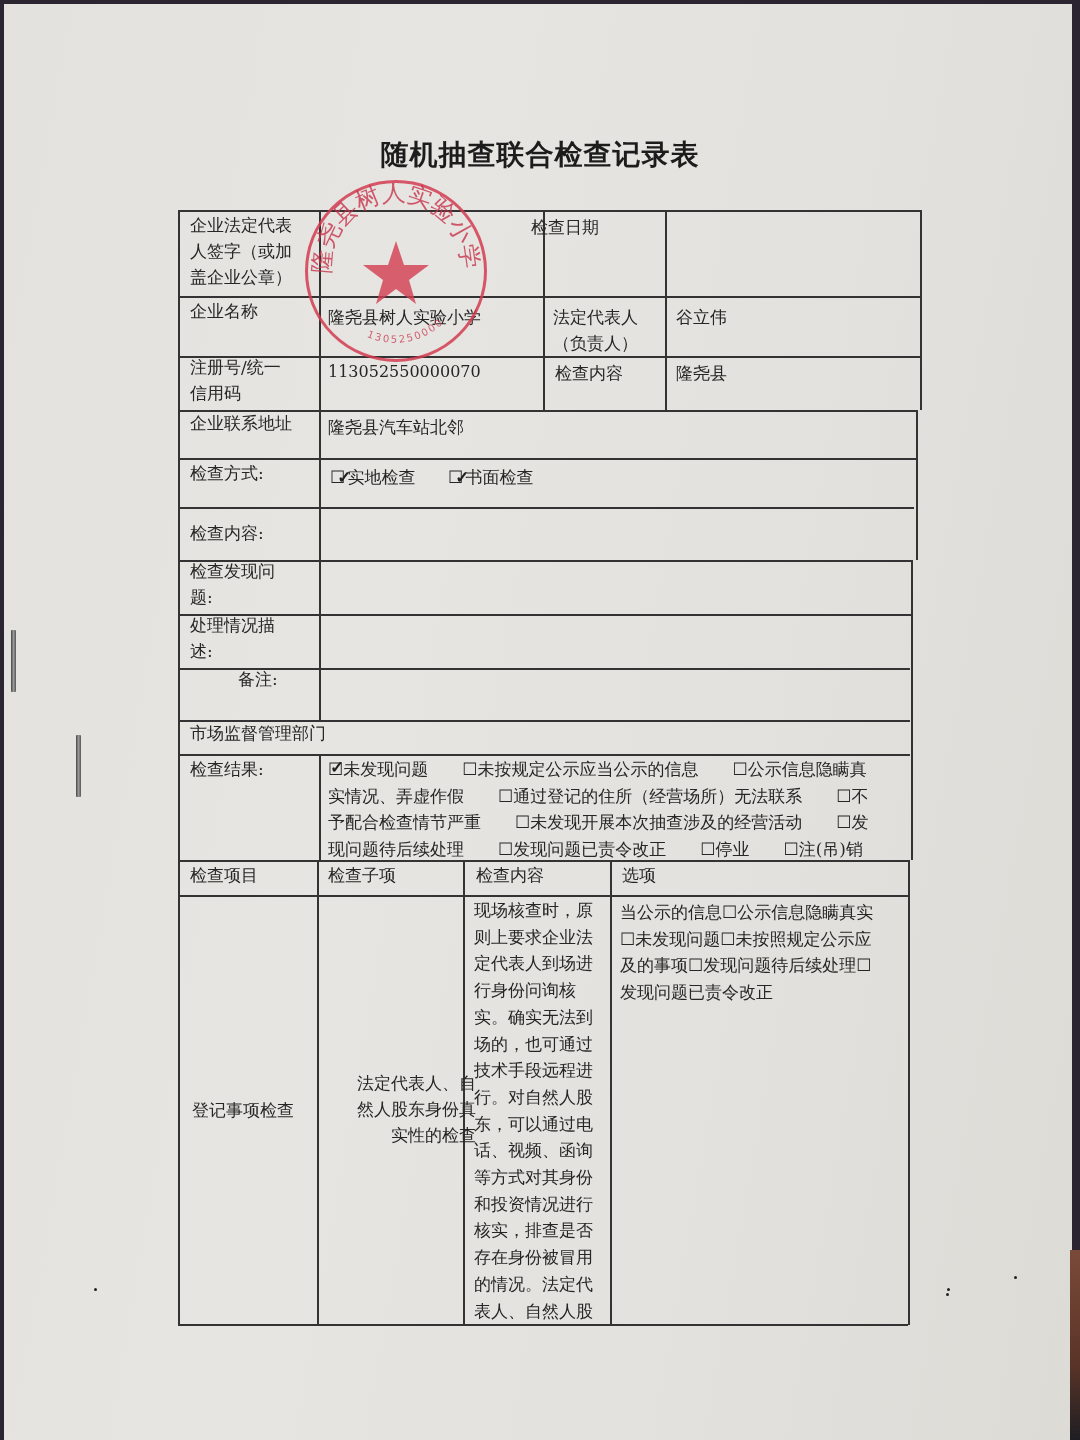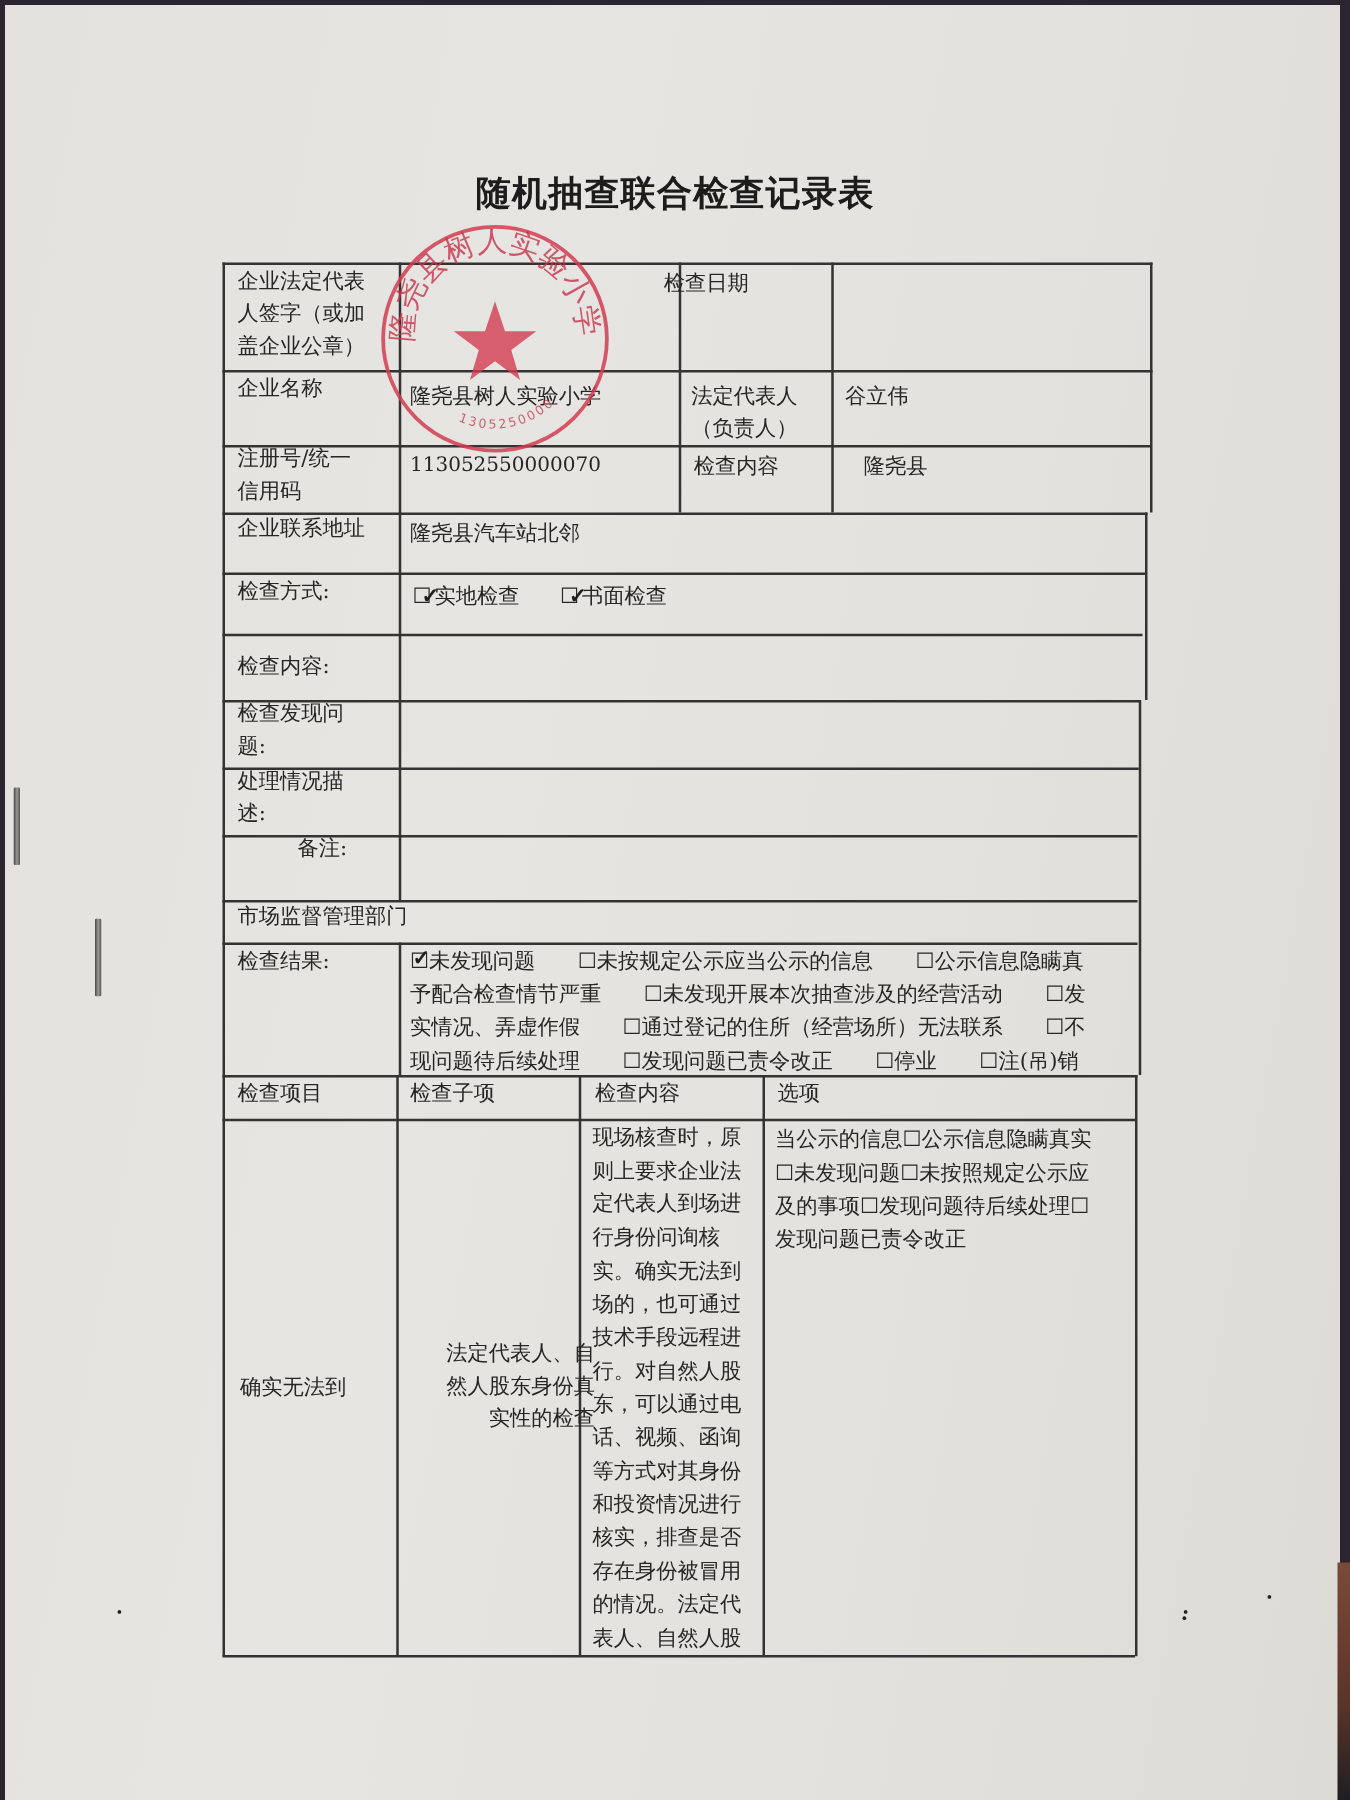--- a/index.html
+++ b/index.html
@@ -92,21 +92,21 @@
   <div>（负责人）</div>
 </div>
 <div class="cell" style="left:676px;top:304px;">谷立伟</div>
 
 <div class="cell" style="left:190px;top:354px;">
   <div>注册号/统一</div>
   <div>信用码</div>
 </div>
 <div class="cell" style="left:328px;top:359px;font-size:16px;">113052550000070</div>
 <div class="cell" style="left:555px;top:360px;">检查内容</div>
-<div class="cell" style="left:676px;top:360px;margin-left:15px;">隆尧县</div>
+<div class="cell" style="left:676px;top:360px;">隆尧县</div>
 
 <div class="cell" style="left:190px;top:410px;">企业联系地址</div>
 <div class="cell" style="left:328px;top:414px;">隆尧县汽车站北邻</div>
 
 <div class="cell" style="left:190px;top:460px;">检查方式:</div>
 <div class="cell" style="left:330px;top:464px;">
   <span class="box">☐<span class="check">✓</span></span><span>实地检查</span>
 </div>
 <div class="cell" style="left:448px;top:464px;">
   <span class="box">☐<span class="check">✓</span></span><span>书面检查</span>
@@ -128,31 +128,31 @@
 <div class="cell" style="left:322px;top:617px;width:585px;height:48px;"></div>
 
 <div class="cell" style="left:190px;top:666px;margin-left:48px;">备注:</div>
 <div class="cell" style="left:322px;top:671px;width:585px;height:46px;"></div>
 
 <div class="cell" style="left:190px;top:720px;">市场监督管理部门</div>
 
 <div class="cell" style="left:190px;top:756px;">检查结果:</div>
 <div class="cell" style="left:328px;top:756px;width:578px;line-height:26.5px;">
   <div style="white-space:nowrap;"><span class="check" style="position:absolute;left:10px;top:-2px;">✓</span><span>☐未发现问题　　☐未按规定公示应当公示的信息　　☐公示信息隐瞒真</span></div>
+  <div style="white-space:nowrap;">实情况、弄虚作假　　☐通过登记的住所（经营场所）无法联系　　☐不</div>
   <div style="white-space:nowrap;">予配合检查情节严重　　☐未发现开展本次抽查涉及的经营活动　　☐发</div>
-  <div style="white-space:nowrap;">实情况、弄虚作假　　☐通过登记的住所（经营场所）无法联系　　☐不</div>
   <div style="white-space:nowrap;">现问题待后续处理　　☐发现问题已责令改正　　☐停业　　☐注(吊)销</div>
 </div>
 
 <div class="cell" style="left:190px;top:862px;">检查项目</div>
 <div class="cell" style="left:328px;top:862px;">检查子项</div>
 <div class="cell" style="left:476px;top:862px;">检查内容</div>
 <div class="cell" style="left:622px;top:862px;">选项</div>
 
-<div class="cell" style="left:192px;top:1097px;">确实无法到</div>
+<div class="cell" style="left:192px;top:1097px;">登记事项检查</div>
 <div class="cell" style="left:338px;top:1070px;width:138px;text-align:right;">
   <div>法定代表人、自</div>
   <div>然人股东身份真</div>
   <div>实性的检查</div>
 </div>
 <div class="cell" style="left:474px;top:897px;width:134px;line-height:26.7px;">
   <div>现场核查时，原</div>
   <div>则上要求企业法</div>
   <div>定代表人到场进</div>
   <div>行身份问询核</div>

